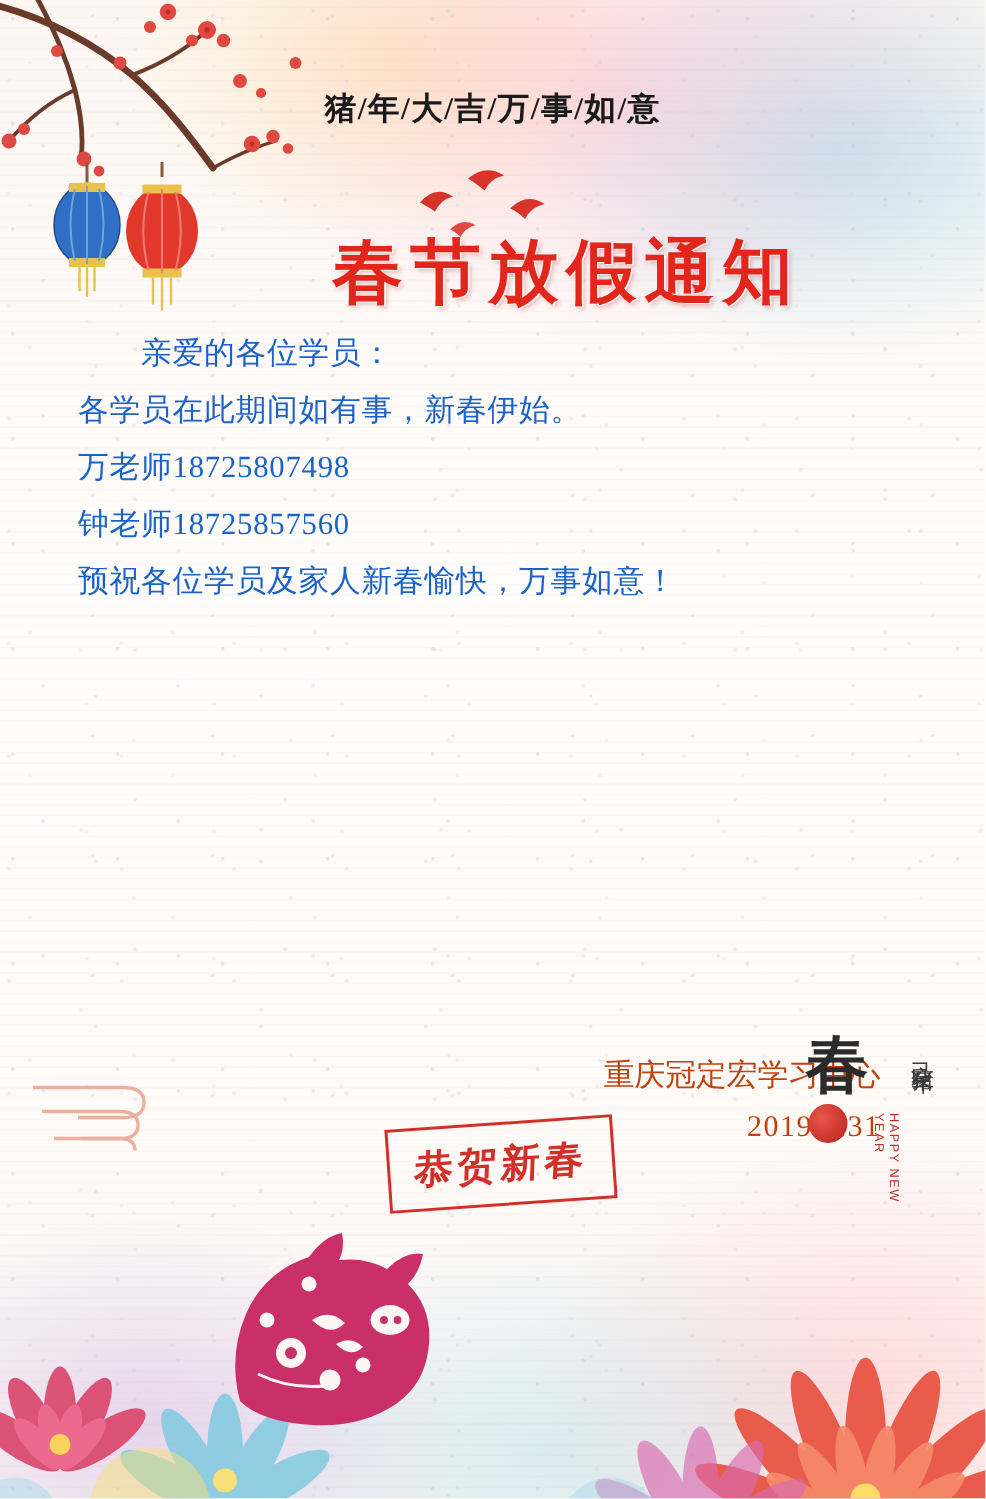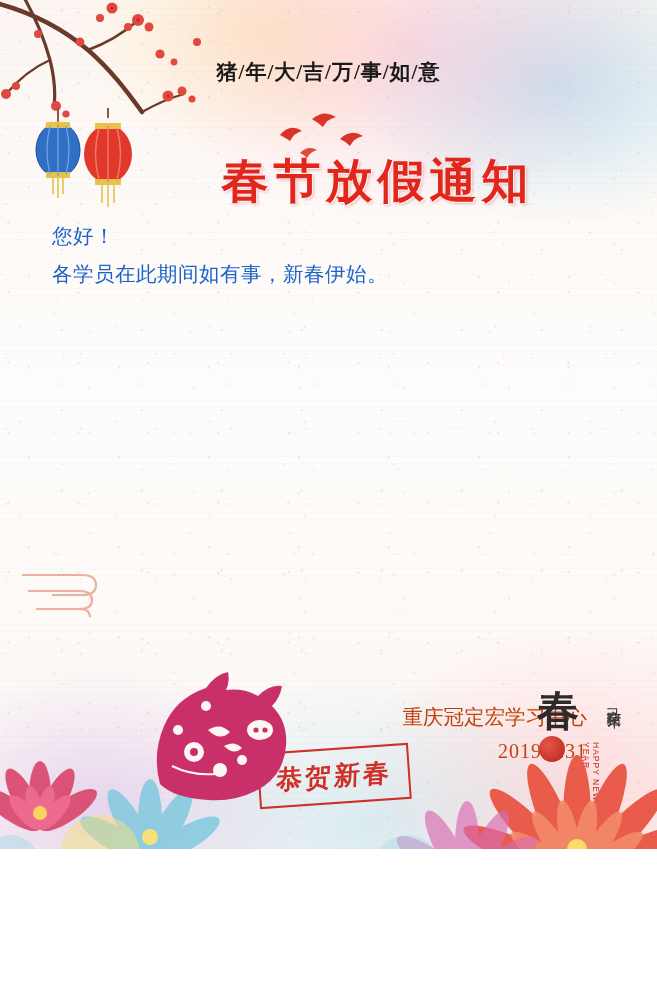--- a/index.html
+++ b/index.html
@@ -6,21 +6,21 @@
     margin: 0;
     padding: 0;
     background: #ffffff;
   }
   body {
     font-family: "Liberation Sans", sans-serif;
   }
   #poster {
     position: relative;
     width: 657px;
-    height: 849px;
+    height: 999px;
     overflow: hidden;
     background: #fdfbf7;
   }
 
   
   .bg-base {
     position: absolute; inset: 0;
     background:
       radial-gradient(ellipse 380px 240px at 62% 6%, rgba(255,170,200,0.38), rgba(255,170,200,0) 70%),
       radial-gradient(ellipse 300px 200px at 85% 10%, rgba(120,200,235,0.40), rgba(120,200,235,0) 70%),
@@ -258,22 +258,25 @@
     <path d="M10 30 q10 -12 22 -4 q-8 2 -12 10 q-6 -4 -10 -6z" fill="#d8342a"></path>
     <path d="M42 14 q12 -10 24 -2 q-9 2 -13 10 q-6 -5 -11 -8z" fill="#d8342a"></path>
     <path d="M70 34 q11 -11 23 -3 q-9 2 -13 10 q-5 -5 -10 -7z" fill="#d8342a"></path>
     <path d="M30 48 q8 -8 17 -3 q-7 2 -10 8 q-4 -4 -7 -5z" fill="#e0493f"></path>
   </svg>
 
   <div class="subtitle">猪/年/大/吉/万/事/如/意</div>
   <div class="main-title">春节放假通知</div>
 
   <div class="letter">
-    <p>您好！</p>
+    <p class="greet">亲爱的各位学员：</p>
     <p>各学员在此期间如有事，新春伊始。</p>
+    <p>万老师18725807498</p>
+    <p>钟老师18725857560</p>
+    <p>预祝各位学员及家人新春愉快，万事如意！</p>
   </div>
 
   <div class="sign-block">
     <div>重庆冠定宏学习中心</div>
     <div class="sign-date">2019.1.31</div>
   </div>
 
   <div class="seal">
     <span>恭贺新春</span>
   </div>

